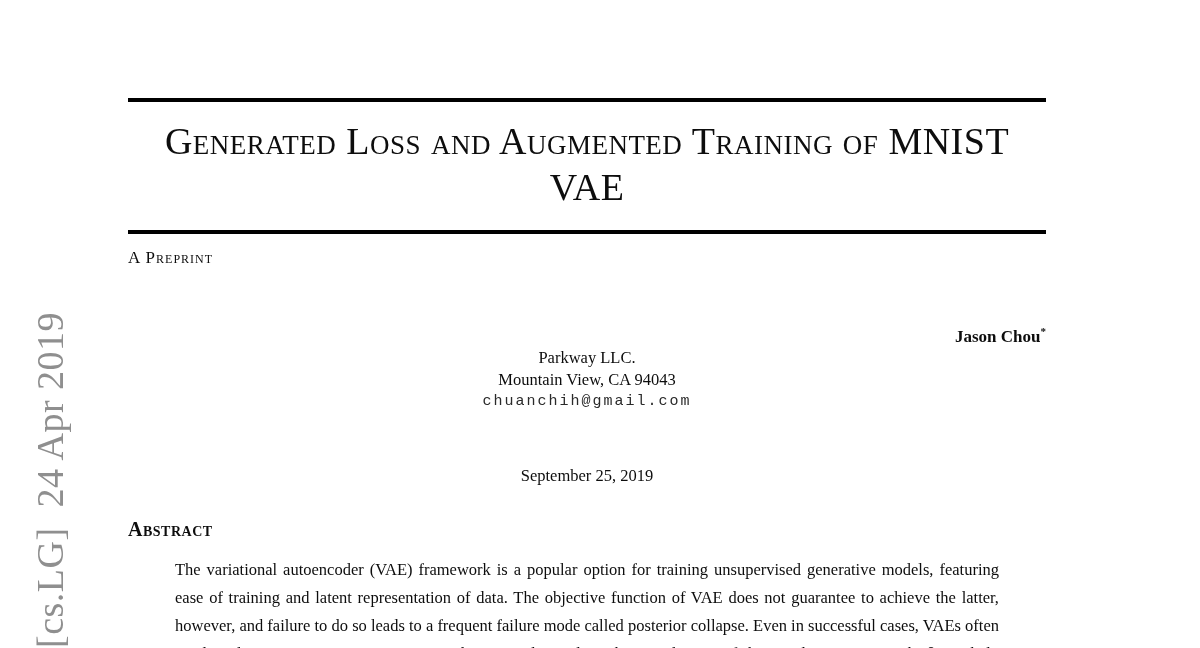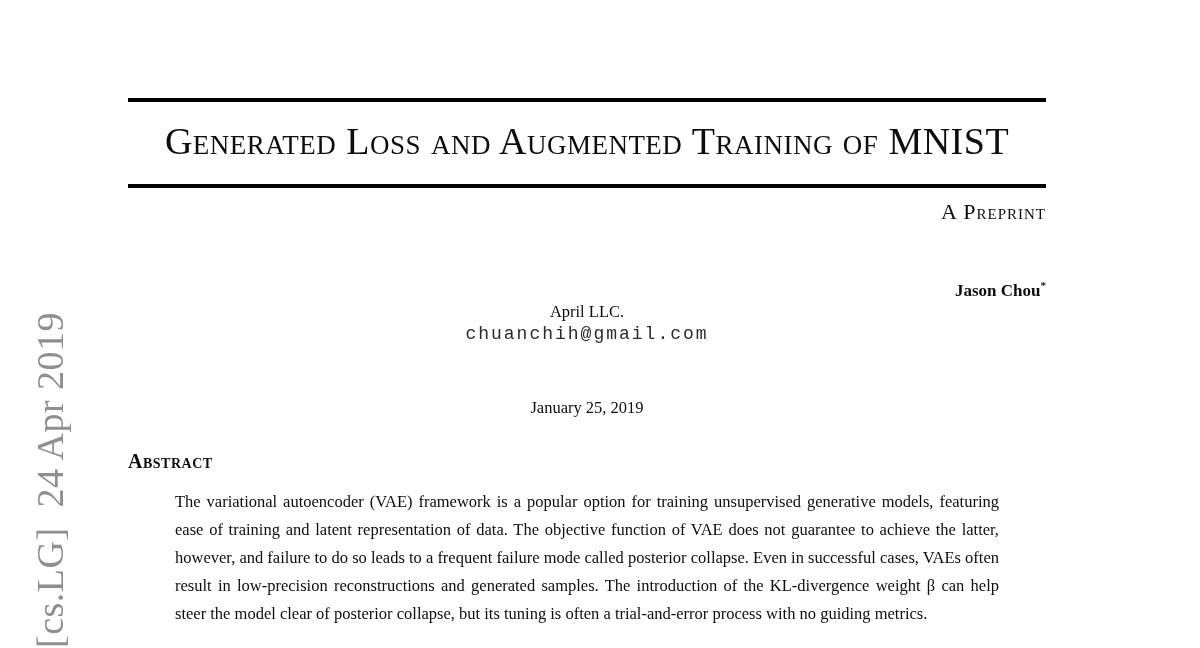--- a/index.html
+++ b/index.html
@@ -48,37 +48,37 @@
     text-align: center;
     font-variant: small-caps;
     font-size: 38px;
     line-height: 46px;
     font-weight: 400;
     color: #0d0d0d;
     letter-spacing: 0.5px;
   }
   .preprint {
     margin-top: 14px;
-    text-align: right;
+    text-align: left;
     font-variant: small-caps;
-    font-size: 22px;
+    font-size: 17px;
     line-height: 20px;
     letter-spacing: 1px;
   }
   .author-block {
     margin-top: 52px;
     text-align: center;
     font-size: 16.5px;
     line-height: 22px;
   }
   .author-name { font-weight: bold; font-size: 17px; text-align: right; }
   .author-name sup { font-size: 11px; }
   .author-email {
     font-family: "Liberation Mono", "DejaVu Sans Mono", monospace;
-    font-size: 18px;
+    font-size: 15px;
     letter-spacing: 2px;
     color: #2a2a2a;
   }
   .paper-date {
     margin-top: 52px;
     text-align: center;
     font-size: 16.5px;
     line-height: 22px;
   }
   .abstract-heading {
@@ -105,32 +105,34 @@
 <div class="page">
 
   <div class="watermark">[cs.LG]  24 Apr 2019</div>
 
   <div class="content">
 
     <div class="rule-thick top"></div>
 
     <div class="paper-title">
       <div>Generated Loss and Augmented Training of MNIST</div>
+      <div>VAE</div>
     </div>
 
     <div class="rule-thick bottom"></div>
 
     <div class="preprint">A Preprint</div>
 
     <div class="author-block">
       <div class="author-name"><span>Jason Chou</span><sup>*</sup></div>
-      <div>April LLC.</div>
+      <div>Parkway LLC.</div>
+      <div>Mountain View, CA 94043</div>
       <div class="author-email">chuanchih@gmail.com</div>
     </div>
 
-    <div class="paper-date">January 25, 2019</div>
+    <div class="paper-date">September 25, 2019</div>
 
     <div class="abstract-heading">Abstract</div>
 
     <div class="abstract-body">The variational autoencoder (VAE) framework is a popular option for training unsupervised generative models, featuring ease of training and latent representation of data. The objective function of VAE does not guarantee to achieve the latter, however, and failure to do so leads to a frequent failure mode called posterior collapse. Even in successful cases, VAEs often result in low-precision reconstructions and generated samples. The introduction of the KL-divergence weight β can help steer the model clear of posterior collapse, but its tuning is often a trial-and-error process with no guiding metrics.</div>
 
   </div>
 </div>
 
 </body></html>

